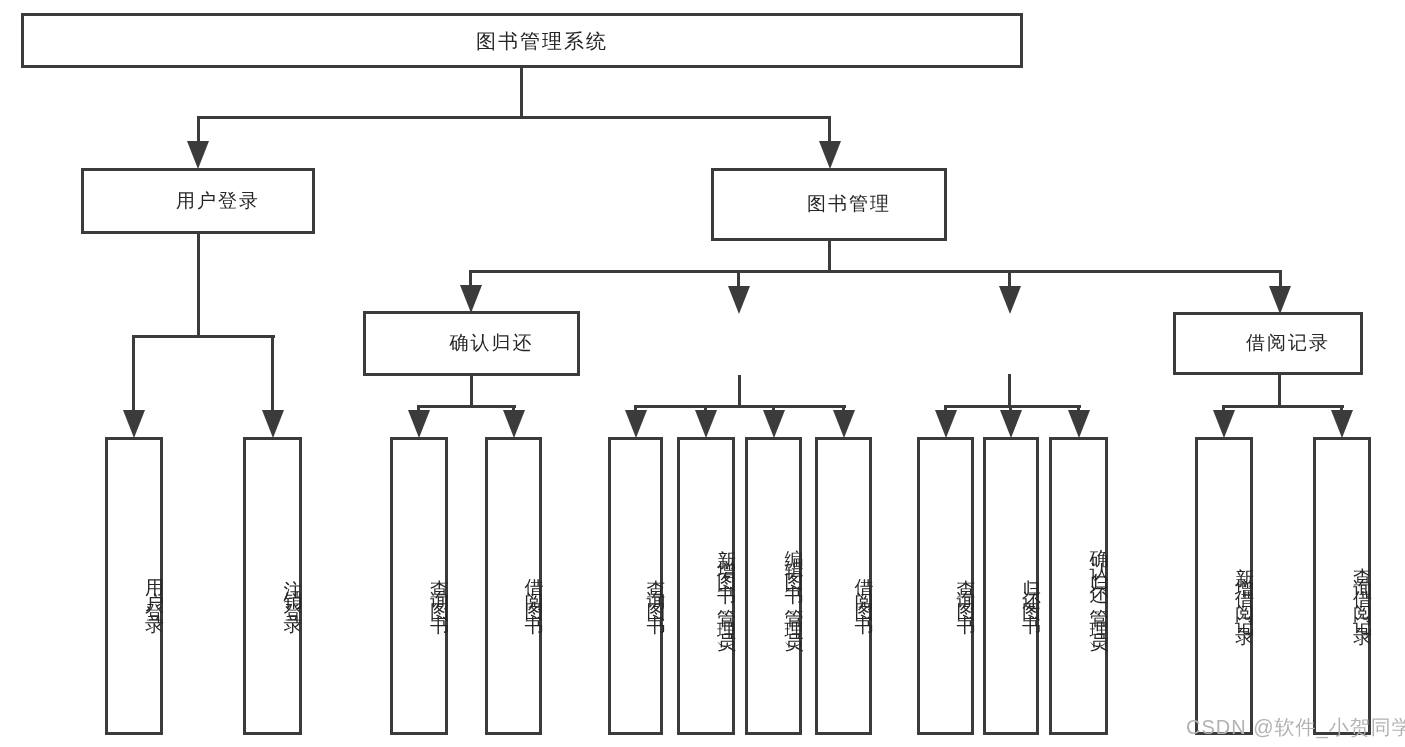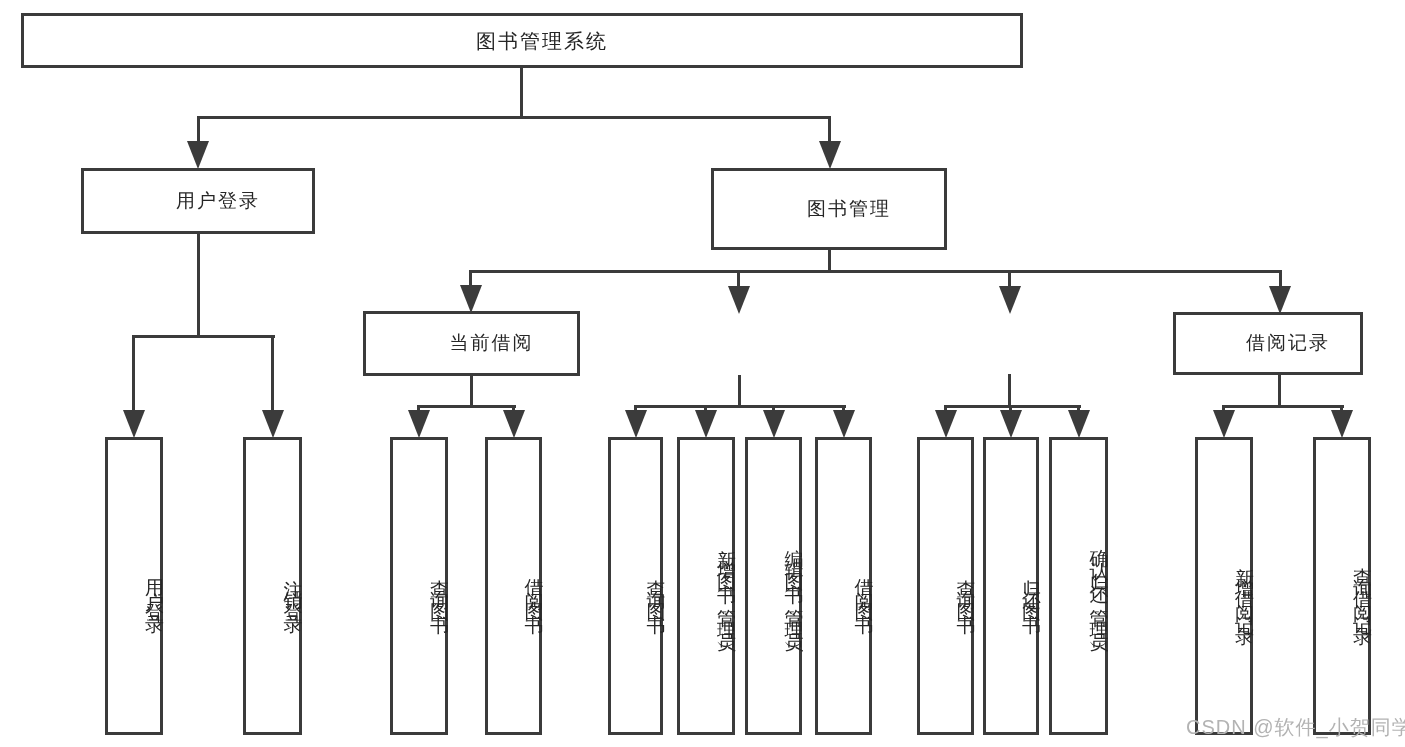--- a/index.html
+++ b/index.html
@@ -102,25 +102,25 @@
     <div class="arrow" style="left: 1000px; top: 410px;"></div>
     <div class="arrow" style="left: 1068px; top: 410px;"></div>
     <div class="arrow" style="left: 1213px; top: 410px;"></div>
     <div class="arrow" style="left: 1331px; top: 410px;"></div>
     <div class="node title" style="left: 21px; top: 13px; width: 1002px; height: 55px;">
       <span>图书管理系统</span>
     </div>
     <div class="node" style="left: 81px; top: 168px; width: 234px; height: 66px;">
       <span>用户登录</span>
     </div>
-    <div class="node" style="left: 711px; top: 168px; width: 236px; height: 82px;">
+    <div class="node" style="left: 711px; top: 168px; width: 236px; height: 73px;">
       <span>图书管理</span>
     </div>
     <div class="node" style="left: 363px; top: 311px; width: 217px; height: 65px;">
-      <span>当前借阅</span>
+      <span>确认归还</span>
     </div>
     <div class="node" style="left: 1173px; top: 312px; width: 190px; height: 63px;">
       <span>借阅记录</span>
     </div>
     <div class="node vertical" style="left: 105px; top: 437px; width: 58px; height: 298px;">
       <span>用户登录</span>
     </div>
     <div class="node vertical" style="left: 243px; top: 437px; width: 59px; height: 298px;">
       <span>注销登录</span>
     </div>

